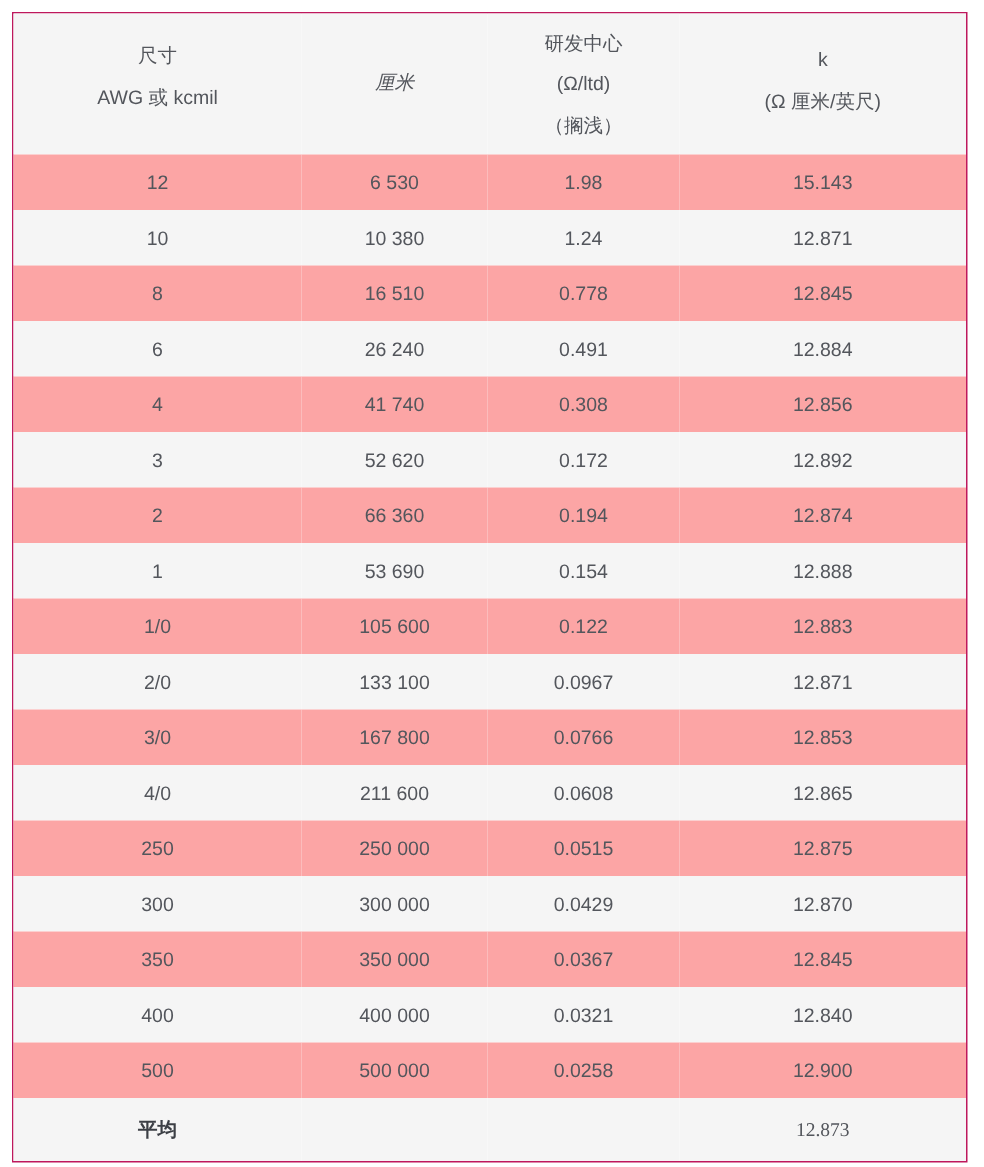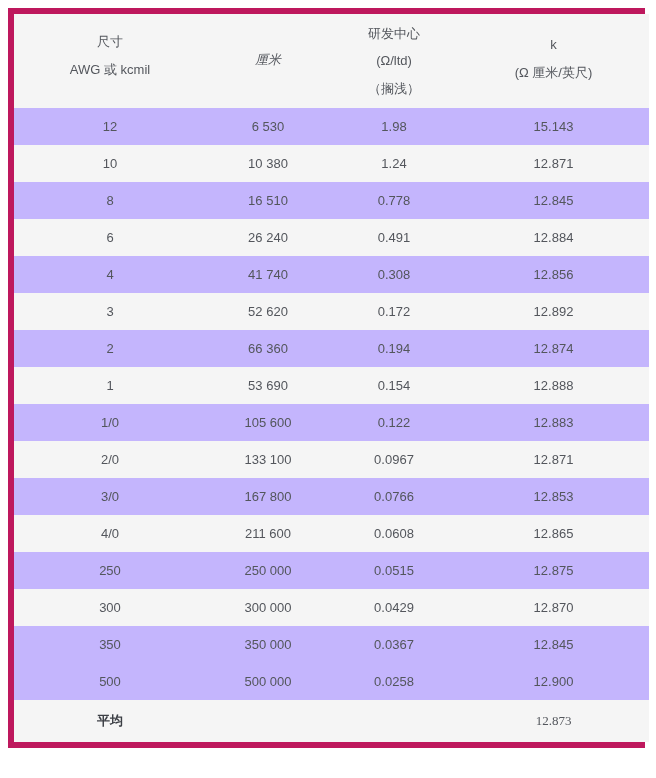--- a/index.html
+++ b/index.html
@@ -20,21 +20,21 @@
     box-sizing: border-box;
     width: 656px;
     height: 778px;
     padding: 8px 11px 13px 8px;
     background: #ffffff;
   }
 
   .table-wrap {
     box-sizing: border-box;
     width: 637px;
-    border: 6px solid #be185d;
+    border: 1px solid #be185d;
     background: #ffffff;
   }
 
   table.data-table {
     width: 100%;
     border-collapse: collapse;
     table-layout: fixed;
     font-size: 13px;
   }
 
@@ -79,21 +79,21 @@
   tbody td {
     text-align: center;
     vertical-align: middle;
     height: 37px;
     padding: 0;
     font-size: 13px;
     color: #53565c;
     border: none;
   }
 
-  tbody tr.row-odd  { background: #c4b5fd; }
+  tbody tr.row-odd  { background: #fca5a5; }
   tbody tr.row-even { background: #f5f5f5; }
 
   tbody tr.avg-row {
     background: #f5f5f5;
     height: 42px;
   }
   tbody tr.avg-row td {
     height: 42px;
     font-family: Liberation Serif, serif;
   }
@@ -226,20 +226,26 @@
             <td>300 000</td>
             <td>0.0429</td>
             <td>12.870</td>
           </tr>
           <tr class="row-odd">
             <td>350</td>
             <td>350 000</td>
             <td>0.0367</td>
             <td>12.845</td>
           </tr>
+          <tr class="row-even">
+            <td>400</td>
+            <td>400 000</td>
+            <td>0.0321</td>
+            <td>12.840</td>
+          </tr>
           <tr class="row-odd">
             <td>500</td>
             <td>500 000</td>
             <td>0.0258</td>
             <td>12.900</td>
           </tr>
           <tr class="avg-row">
             <td class="avg-label">平均</td>
             <td></td>
             <td></td>

